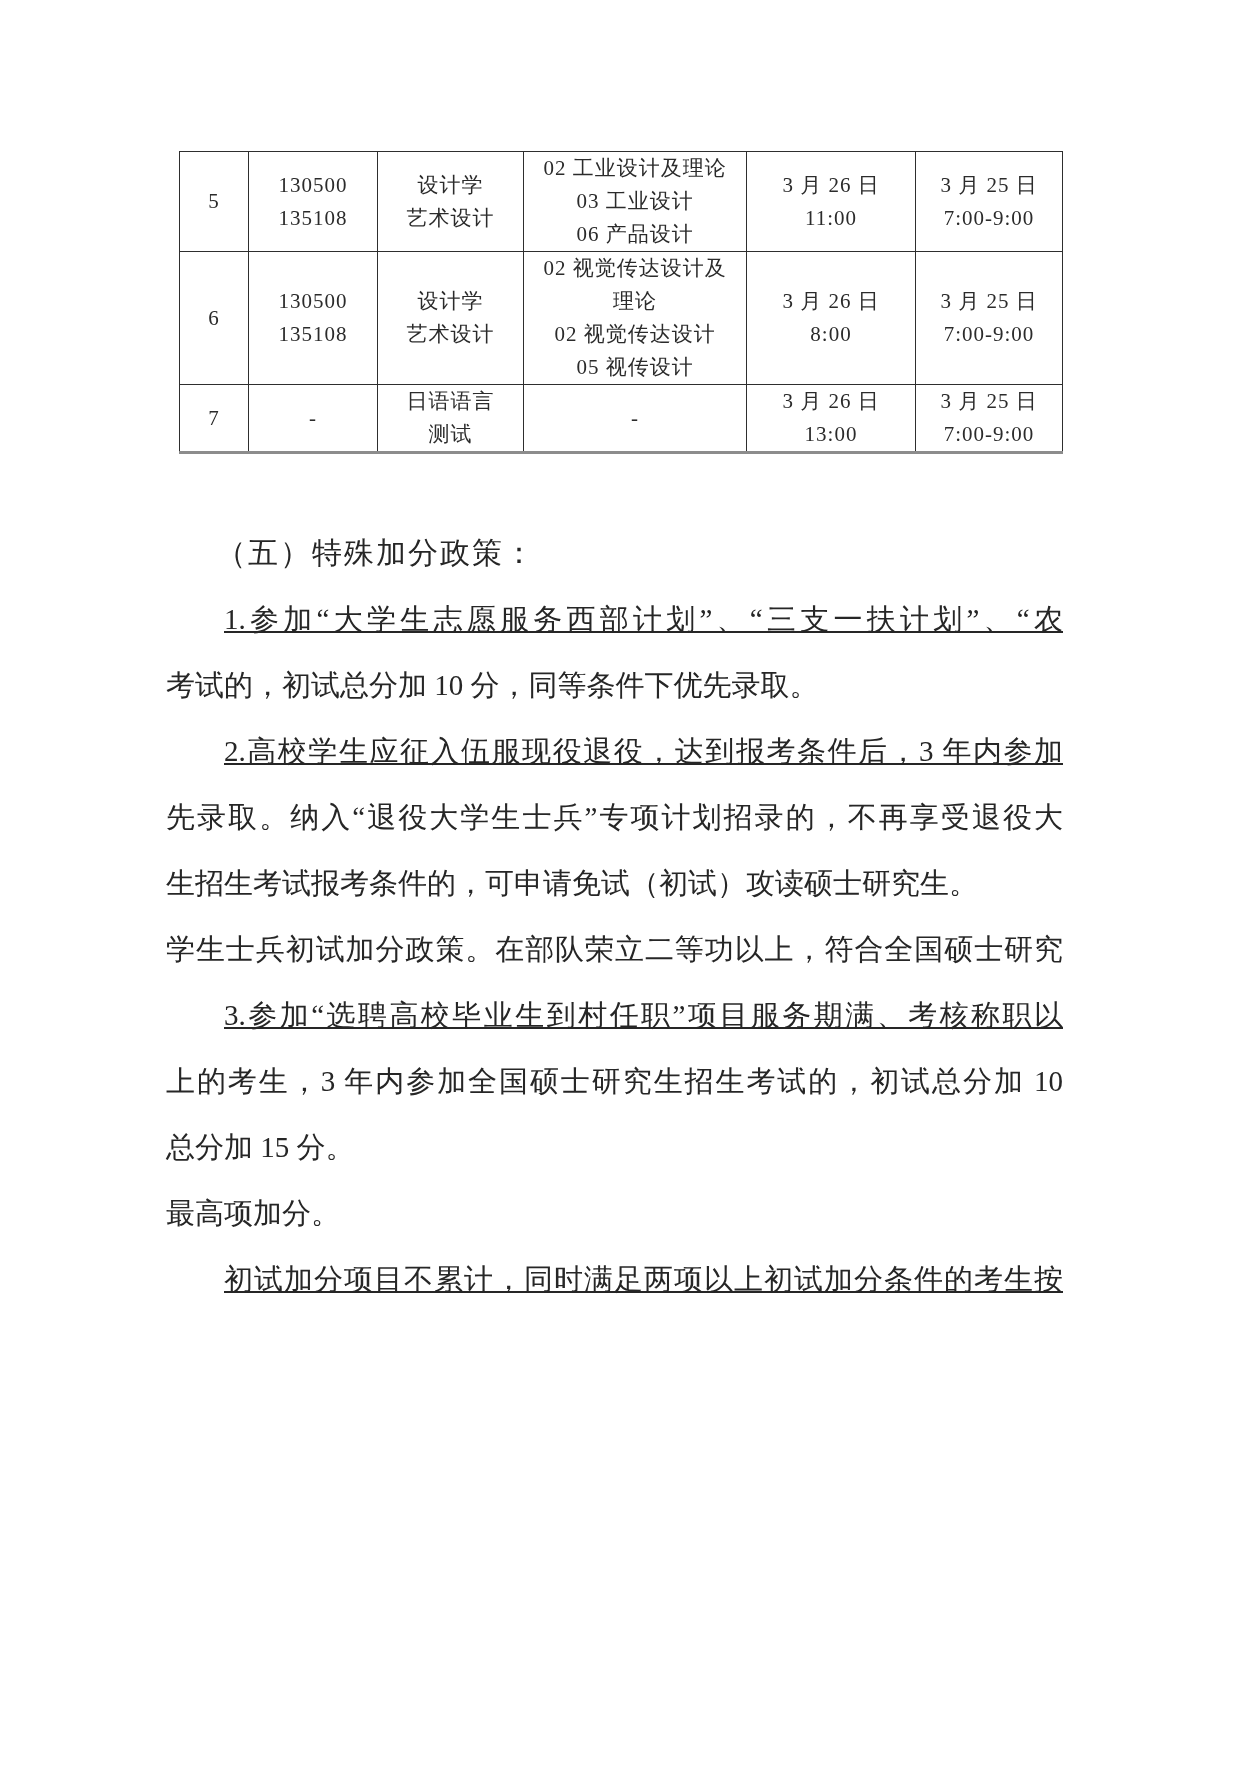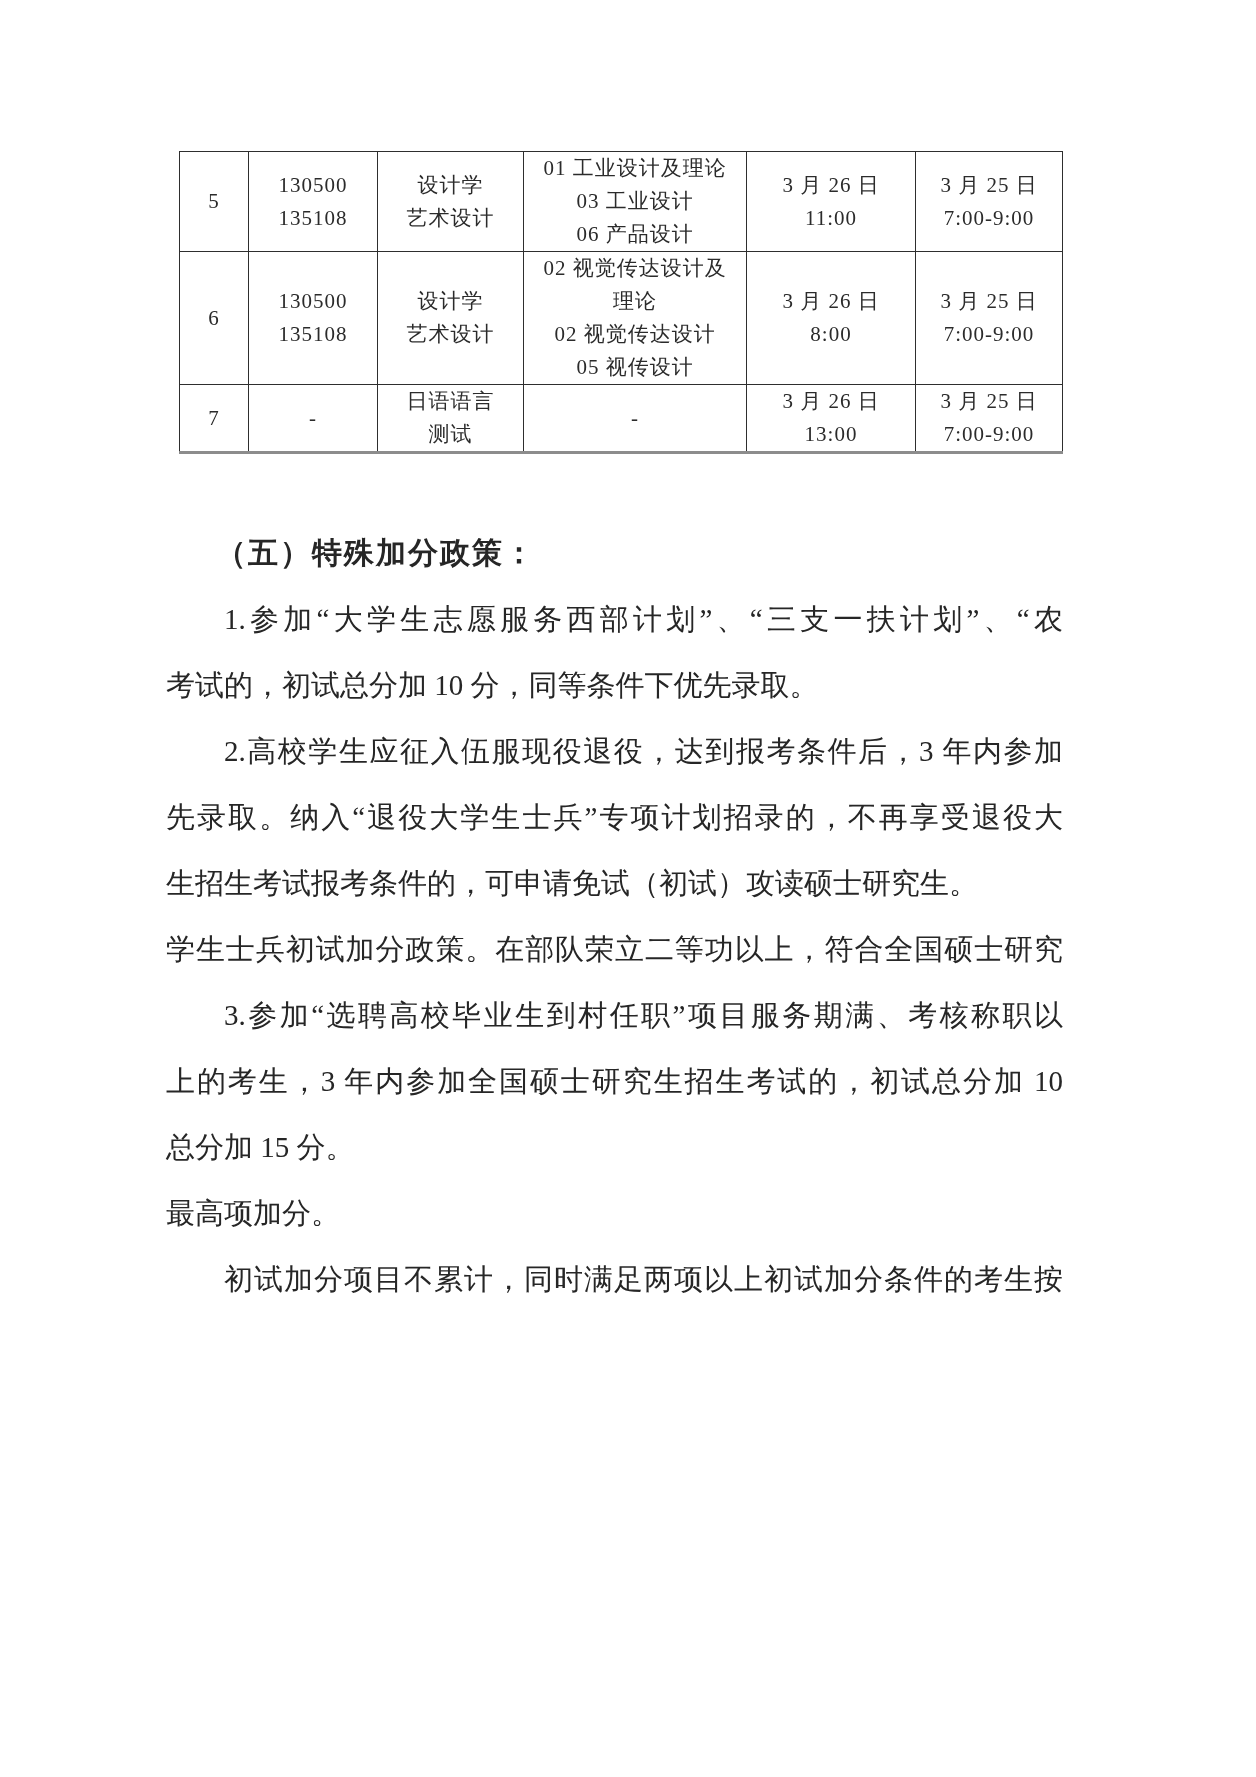--- a/index.html
+++ b/index.html
@@ -47,23 +47,23 @@
     line-height: 66px;
     font-size: 29px;
     white-space: nowrap;
   }
   .line.just {
     white-space: normal;
     text-align: justify;
     text-align-last: justify;
     text-justify: inter-character;
   }
-  .line.indent { padding-left: 58px; }
+  .line.indent { padding-left: 58px; text-decoration: underline; }
   .line.heading {
-    font-weight: 700;
+    font-weight: 400;
     font-size: 30px;
     padding-left: 50px;
     letter-spacing: 2px;
   }
 </style>
 </head>
 <body>
 
 <div class="page">
 
@@ -83,21 +83,21 @@
           </td>
           <td>
             <div class="cl">130500</div>
             <div class="cl">135108</div>
           </td>
           <td>
             <div class="cl">设计学</div>
             <div class="cl">艺术设计</div>
           </td>
           <td>
-            <div class="cl">01 工业设计及理论</div>
+            <div class="cl">02 工业设计及理论</div>
             <div class="cl">03 工业设计</div>
             <div class="cl">06 产品设计</div>
           </td>
           <td>
             <div class="cl">3 月 26 日</div>
             <div class="cl">11:00</div>
           </td>
           <td>
             <div class="cl">3 月 25 日</div>
             <div class="cl">7:00-9:00</div>

